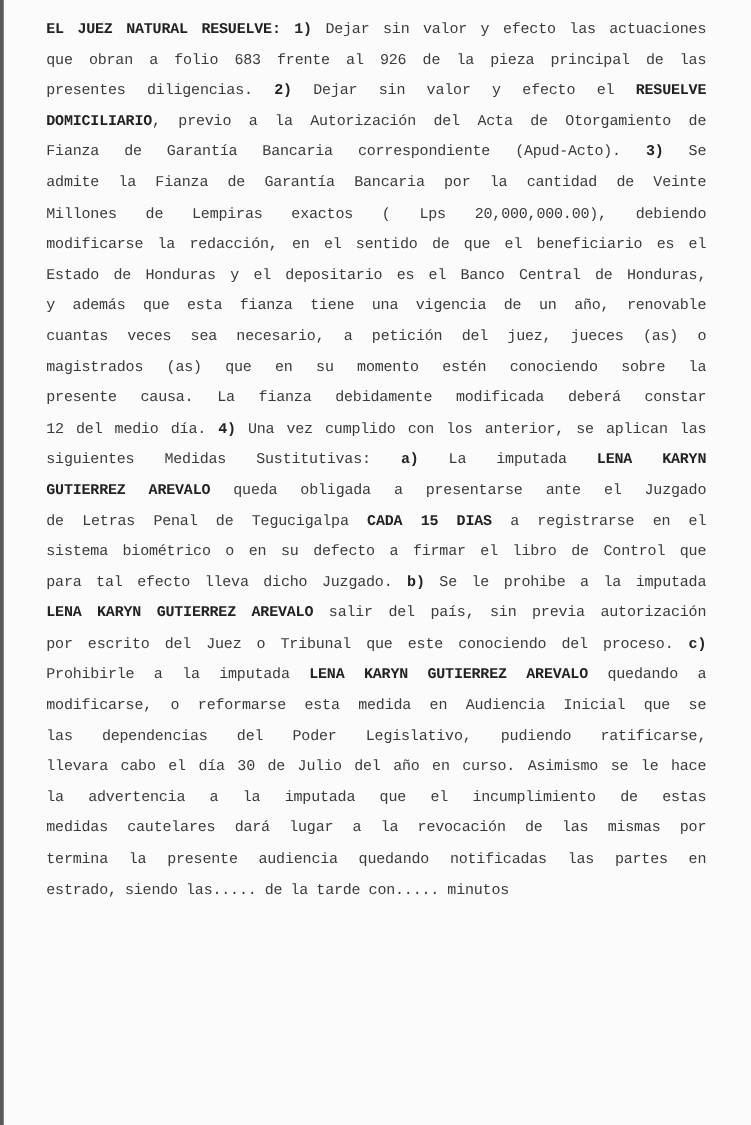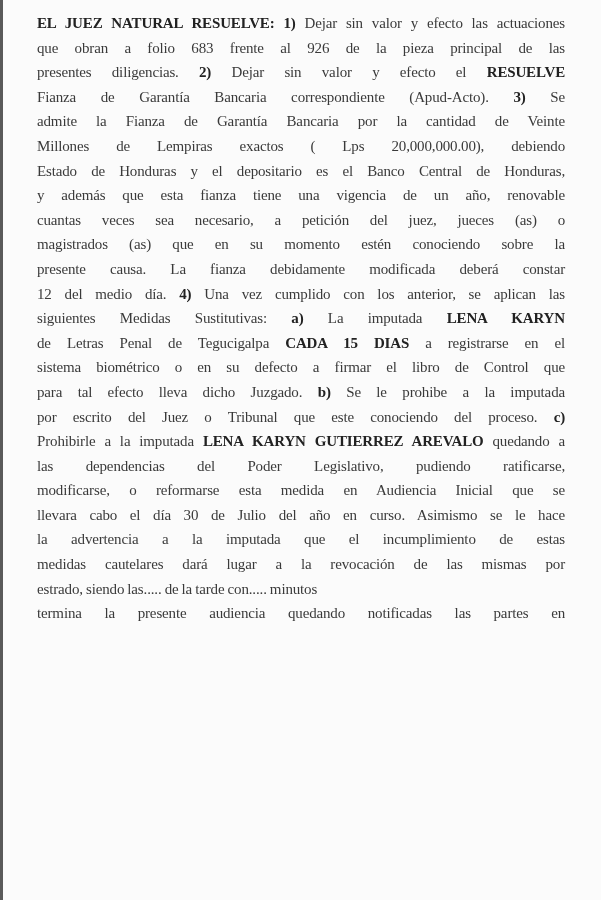--- a/index.html
+++ b/index.html
@@ -7,55 +7,59 @@
     width: 601px; height: 900px; overflow: hidden;
     background: #fbfbfb;
     position: relative;
   }
   .left-border {
     position: absolute; left: 0; top: 0; width: 3px; height: 900px;
     background: #5a5a5a;
   }
   .page {
     position: absolute; left: 37px; top: 11px; width: 528px;
-    font-family: Liberation Serif, serif;
-    font-size: 15px;
+    font-family: Liberation Mono, monospace;
+    font-size: 12px;
     line-height: 24.6px;
     color: #3a3a3a;
     text-align: justify;
     letter-spacing: -0.15px;
     word-spacing: -0.5px;
   }
   .page b { font-weight: bold; color: #222; }
   .line { display: block; white-space: nowrap; text-align-last: justify; }
   .line.last { text-align-last: left; }
 </style>
 </head>
 <body>
 
 <div class="left-border"></div>
 <div class="page" id="doc">
     <span class="line"><b>EL JUEZ NATURAL RESUELVE: 1)</b><span> Dejar sin valor y efecto las actuaciones</span></span>
     <span class="line"><span>que obran a folio 683 frente al 926 de la pieza principal de las</span></span>
     <span class="line"><span>presentes diligencias. </span><b>2)</b><span> Dejar sin valor y efecto el </span><b>RESUELVE</b></span>
+    <span class="line"><b>DOMICILIARIO</b><span>, previo a la Autorización del Acta de Otorgamiento de</span></span>
     <span class="line"><span>Fianza de Garantía Bancaria correspondiente (Apud-Acto). </span><b>3)</b><span> Se</span></span>
     <span class="line"><span>admite la Fianza de Garantía Bancaria por la cantidad de Veinte</span></span>
     <span class="line"><span>Millones de Lempiras exactos ( Lps 20,000,000.00), debiendo</span></span>
+    <span class="line"><span>modificarse la redacción, en el sentido de que el beneficiario es el</span></span>
     <span class="line"><span>Estado de Honduras y el depositario es el Banco Central de Honduras,</span></span>
     <span class="line"><span>y además que esta fianza tiene una vigencia de un año, renovable</span></span>
     <span class="line"><span>cuantas veces sea necesario, a petición del juez, jueces (as) o</span></span>
     <span class="line"><span>magistrados (as) que en su momento estén conociendo sobre la</span></span>
     <span class="line"><span>presente causa. La fianza debidamente modificada deberá constar</span></span>
     <span class="line"><span>12 del medio día.  </span><b>4)</b><span> Una vez cumplido con los anterior, se aplican las</span></span>
     <span class="line"><span>siguientes Medidas Sustitutivas: </span><b>a)</b><span> La imputada </span><b>LENA KARYN</b></span>
+    <span class="line"><b>GUTIERREZ AREVALO</b><span> queda obligada a presentarse ante el Juzgado</span></span>
     <span class="line"><span>de Letras Penal de Tegucigalpa </span><b>CADA 15 DIAS</b><span> a registrarse en el</span></span>
     <span class="line"><span>sistema biométrico o en su defecto a firmar el libro de Control que</span></span>
     <span class="line"><span>para tal efecto lleva dicho Juzgado. </span><b>b)</b><span> Se le prohibe a la imputada</span></span>
+    <span class="line"><b>LENA KARYN GUTIERREZ AREVALO</b><span> salir del país, sin previa autorización</span></span>
     <span class="line"><span>por escrito del Juez o Tribunal que este conociendo del proceso. </span><b>c)</b></span>
     <span class="line"><span>Prohibirle a la imputada </span><b>LENA KARYN GUTIERREZ AREVALO</b><span> quedando a</span></span>
+    <span class="line"><span>modificarse, o reformarse esta medida en Audiencia Inicial que se</span></span>
     <span class="line"><span>las dependencias del Poder Legislativo, pudiendo ratificarse,</span></span>
-    <span class="line"><span>modificarse, o reformarse esta medida en Audiencia Inicial que se</span></span>
     <span class="line"><span>llevara cabo el día 30 de Julio del año en curso. Asimismo se le hace</span></span>
     <span class="line"><span>la advertencia a la imputada que el incumplimiento de estas</span></span>
     <span class="line"><span>medidas cautelares dará lugar a la revocación de las mismas por</span></span>
+    <span class="line"><span>termina la presente audiencia quedando notificadas las partes en</span></span>
     <span class="line last"><span>estrado, siendo las..... de la tarde con..... minutos</span></span>
-    <span class="line"><span>termina la presente audiencia quedando notificadas las partes en</span></span>
   </div>
 
 </body></html>

